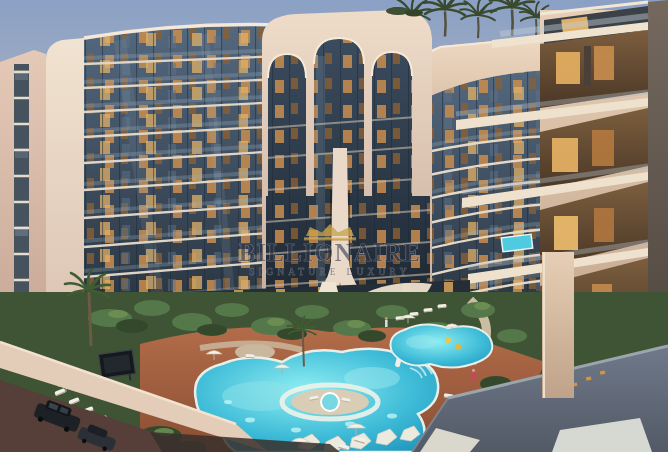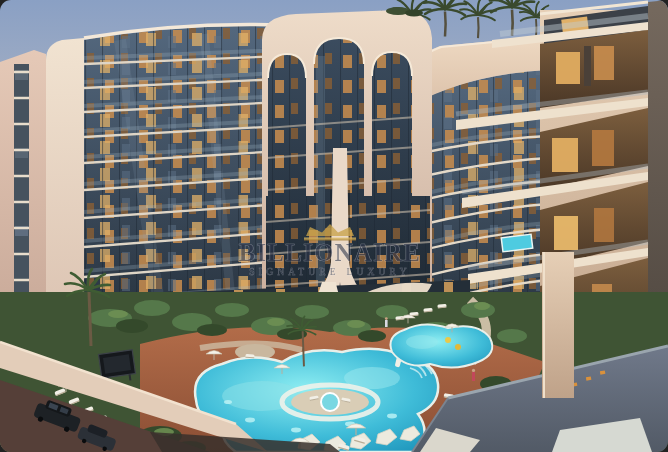--- a/index.html
+++ b/index.html
@@ -1,16 +1,16 @@
 <!DOCTYPE html>
 <html><head>
 <meta charset="utf-8">
 <style>
   html,body{margin:0;padding:0;background:#222;}
-  .stage{position:relative;width:668px;height:452px;overflow:hidden;font-family:"Liberation Sans",sans-serif;border-radius:11px;}
+  .stage{position:relative;width:668px;height:452px;overflow:hidden;font-family:"Liberation Sans",sans-serif;}
   .stage svg{position:absolute;left:0;top:0;display:block;}
   text{user-select:none;}
   .brand{font-family:"Liberation Serif",serif;font-weight:bold;}
   .tagline{font-family:"Liberation Serif",serif;}
 </style>
 </head>
 <body>
 
 <div class="stage">
 <svg width="668" height="452" viewBox="0 0 668 452">

